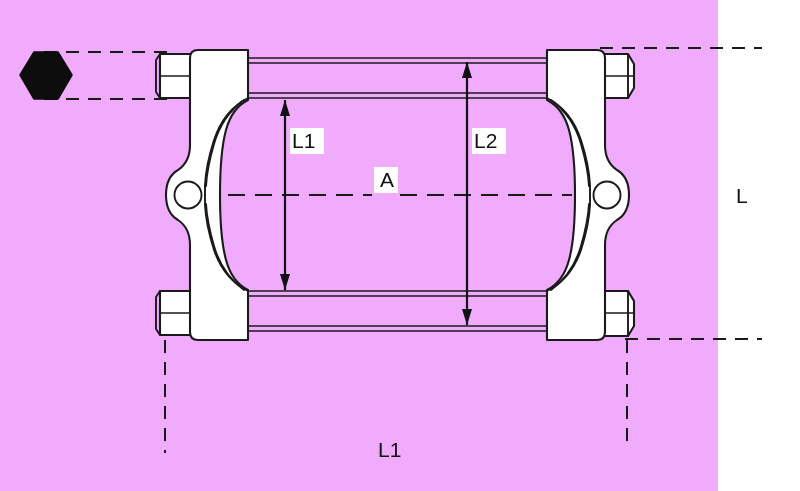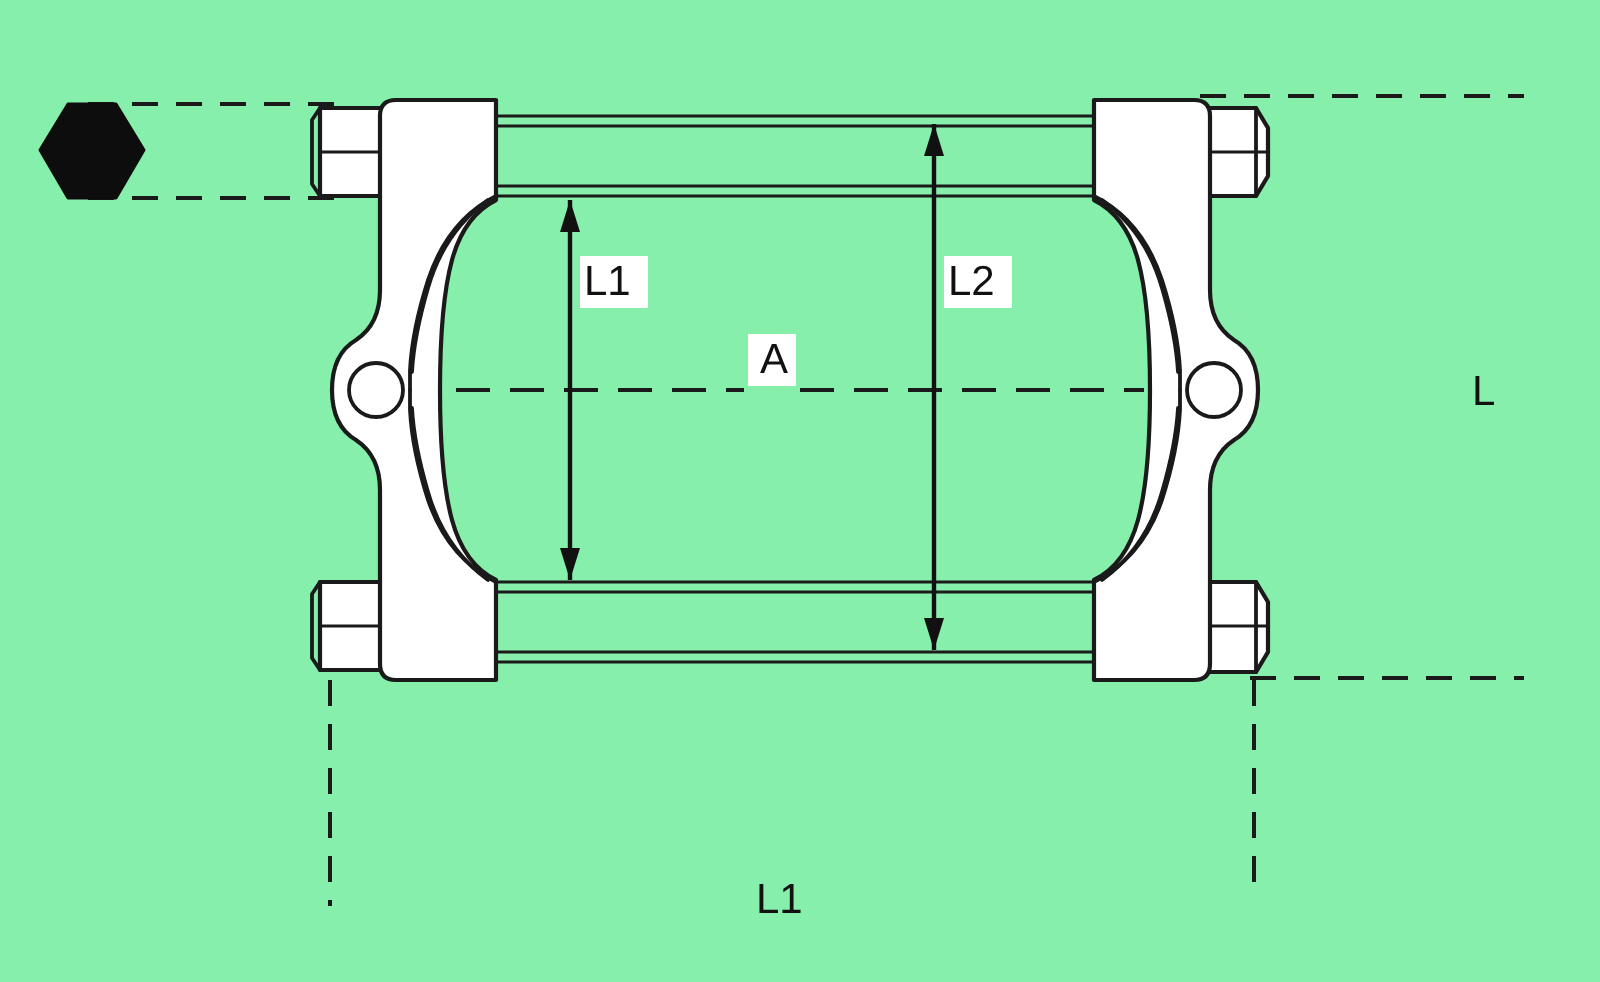--- a/index.html
+++ b/index.html
@@ -9,23 +9,23 @@
     background: #ffffff;
   }
   body {
     width: 800px;
     height: 491px;
     overflow: hidden;
     font-family: "Liberation Sans", sans-serif;
   }
   #drawing-root {
     position: relative;
-    width: 800px;
+    width: 718px;
     height: 491px;
-    background: #86efac;
+    background: #f0abfc;
   }
   svg.drawing {
     display: block;
     width: 800px;
     height: 491px;
   }
   .outline {
     fill: #ffffff;
     stroke: #1a1a1a;
     stroke-width: 2.1;

